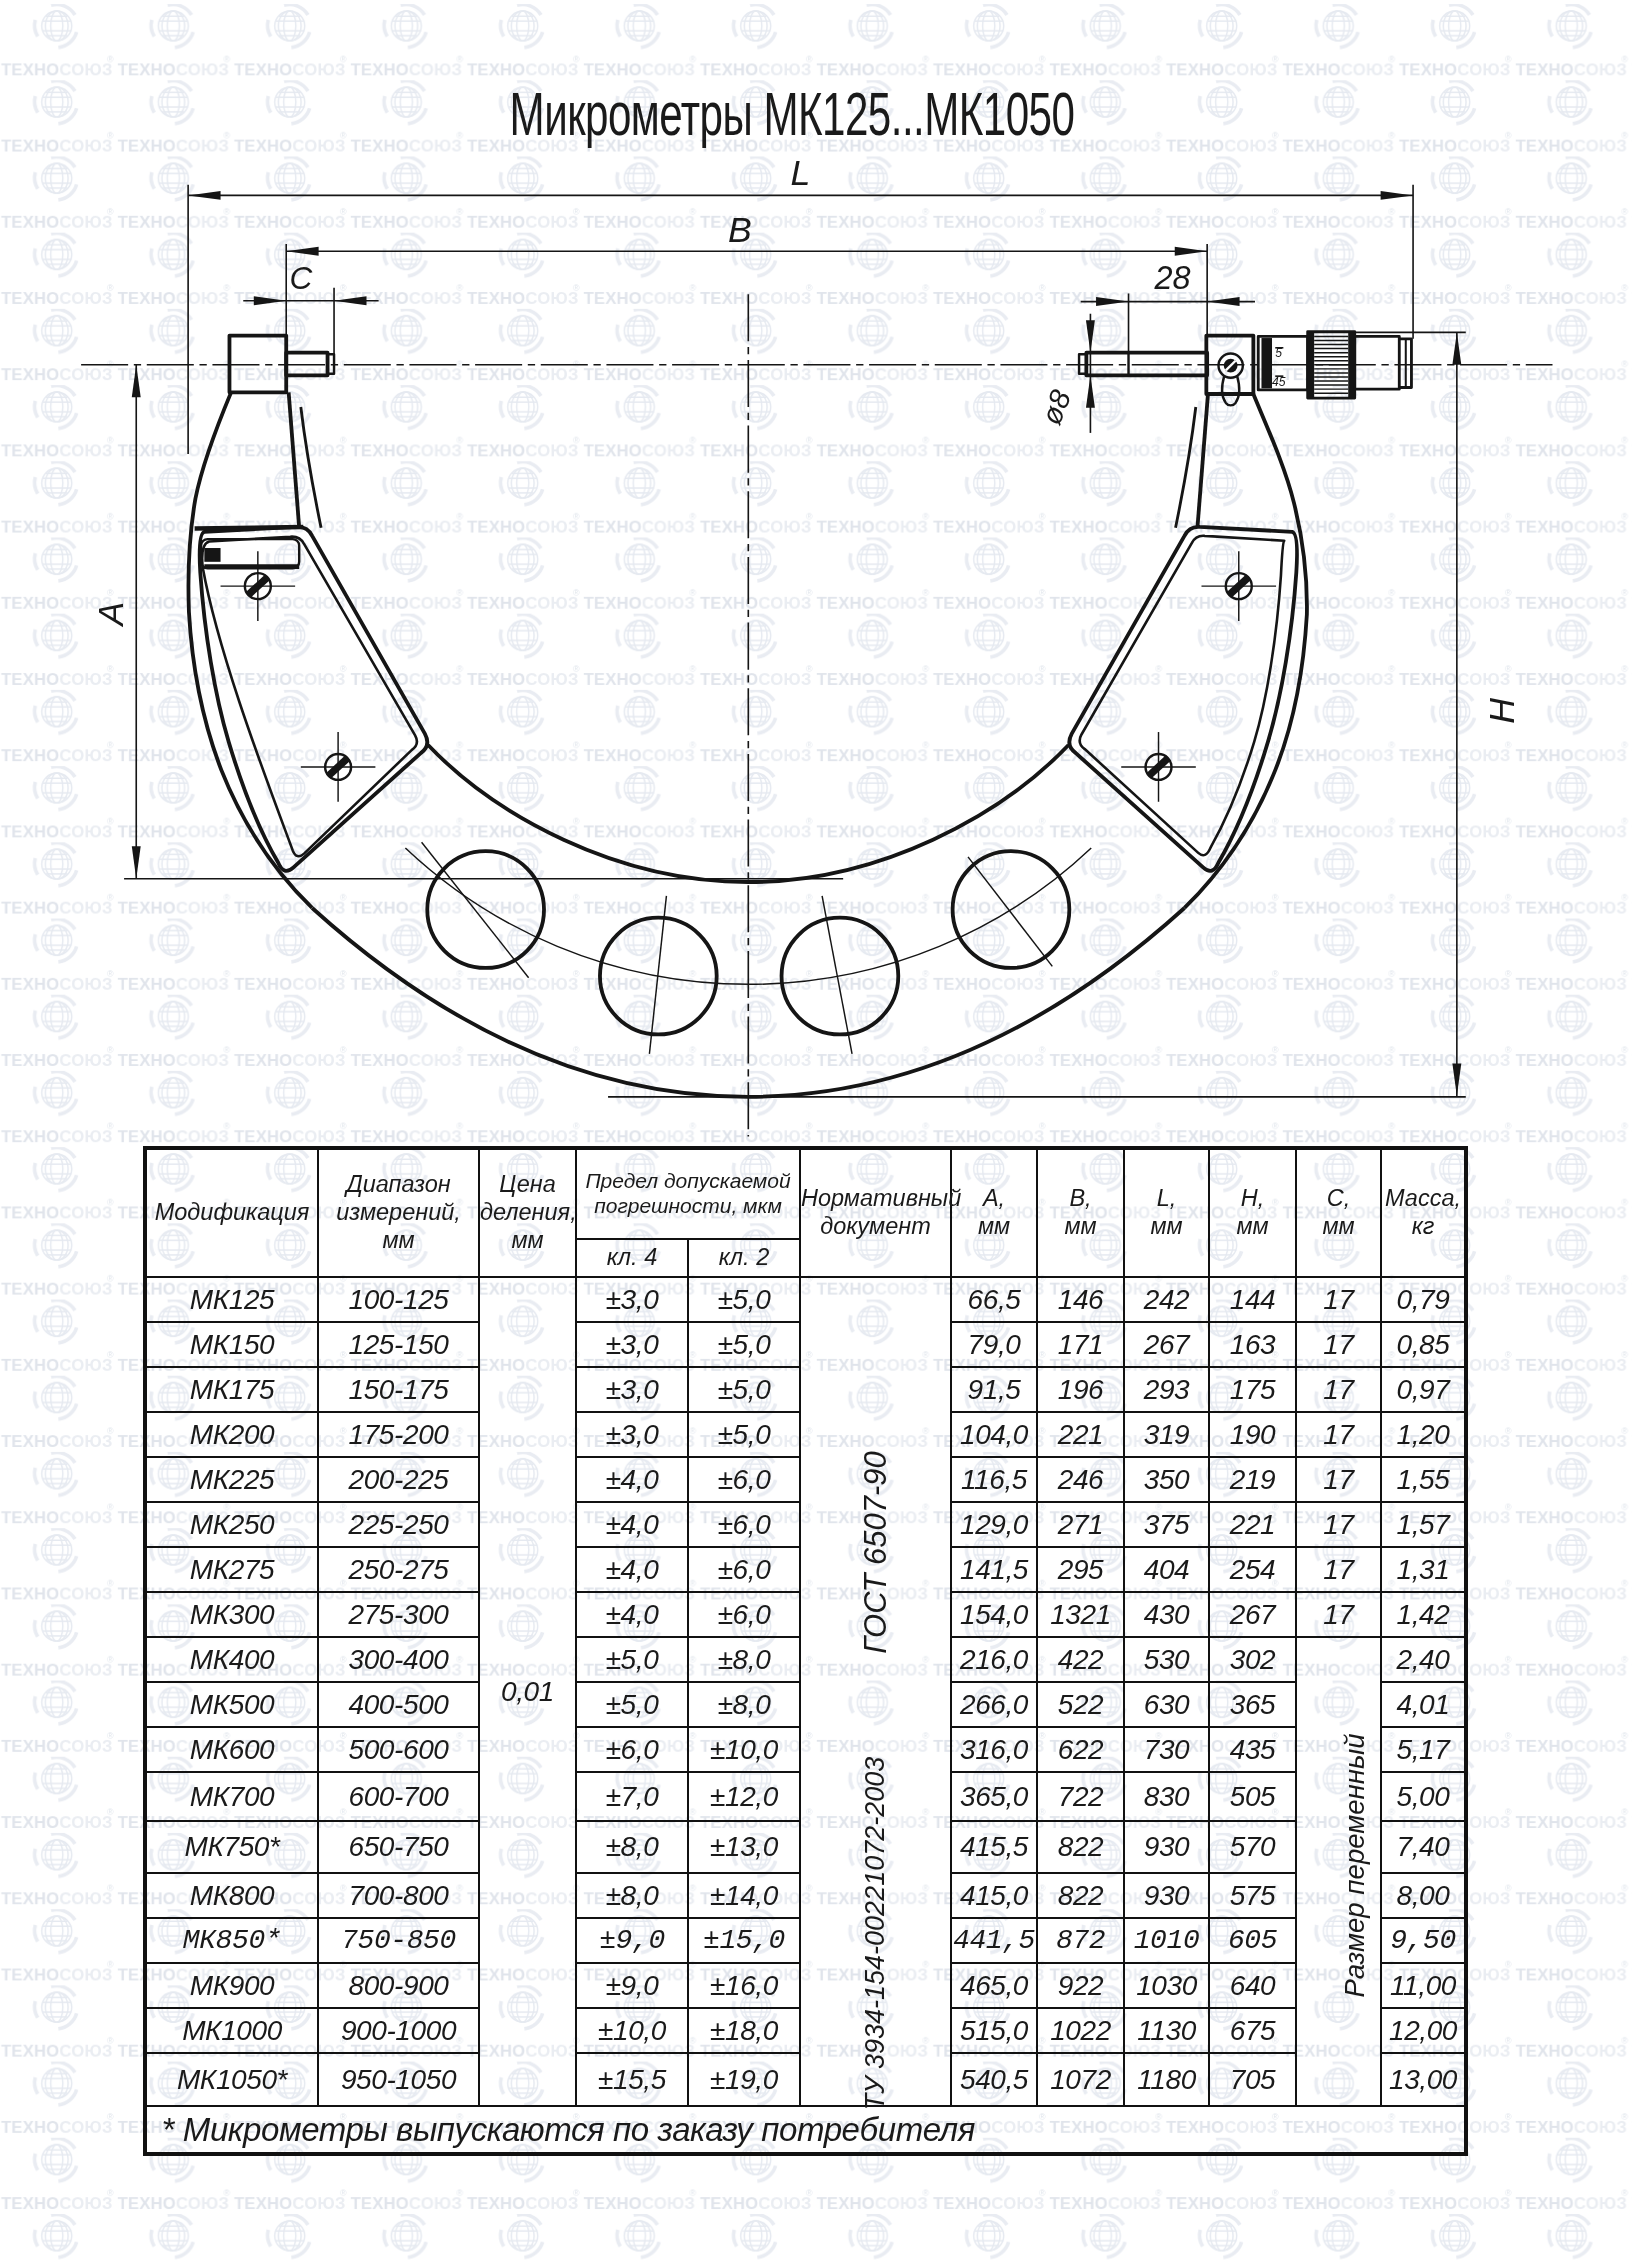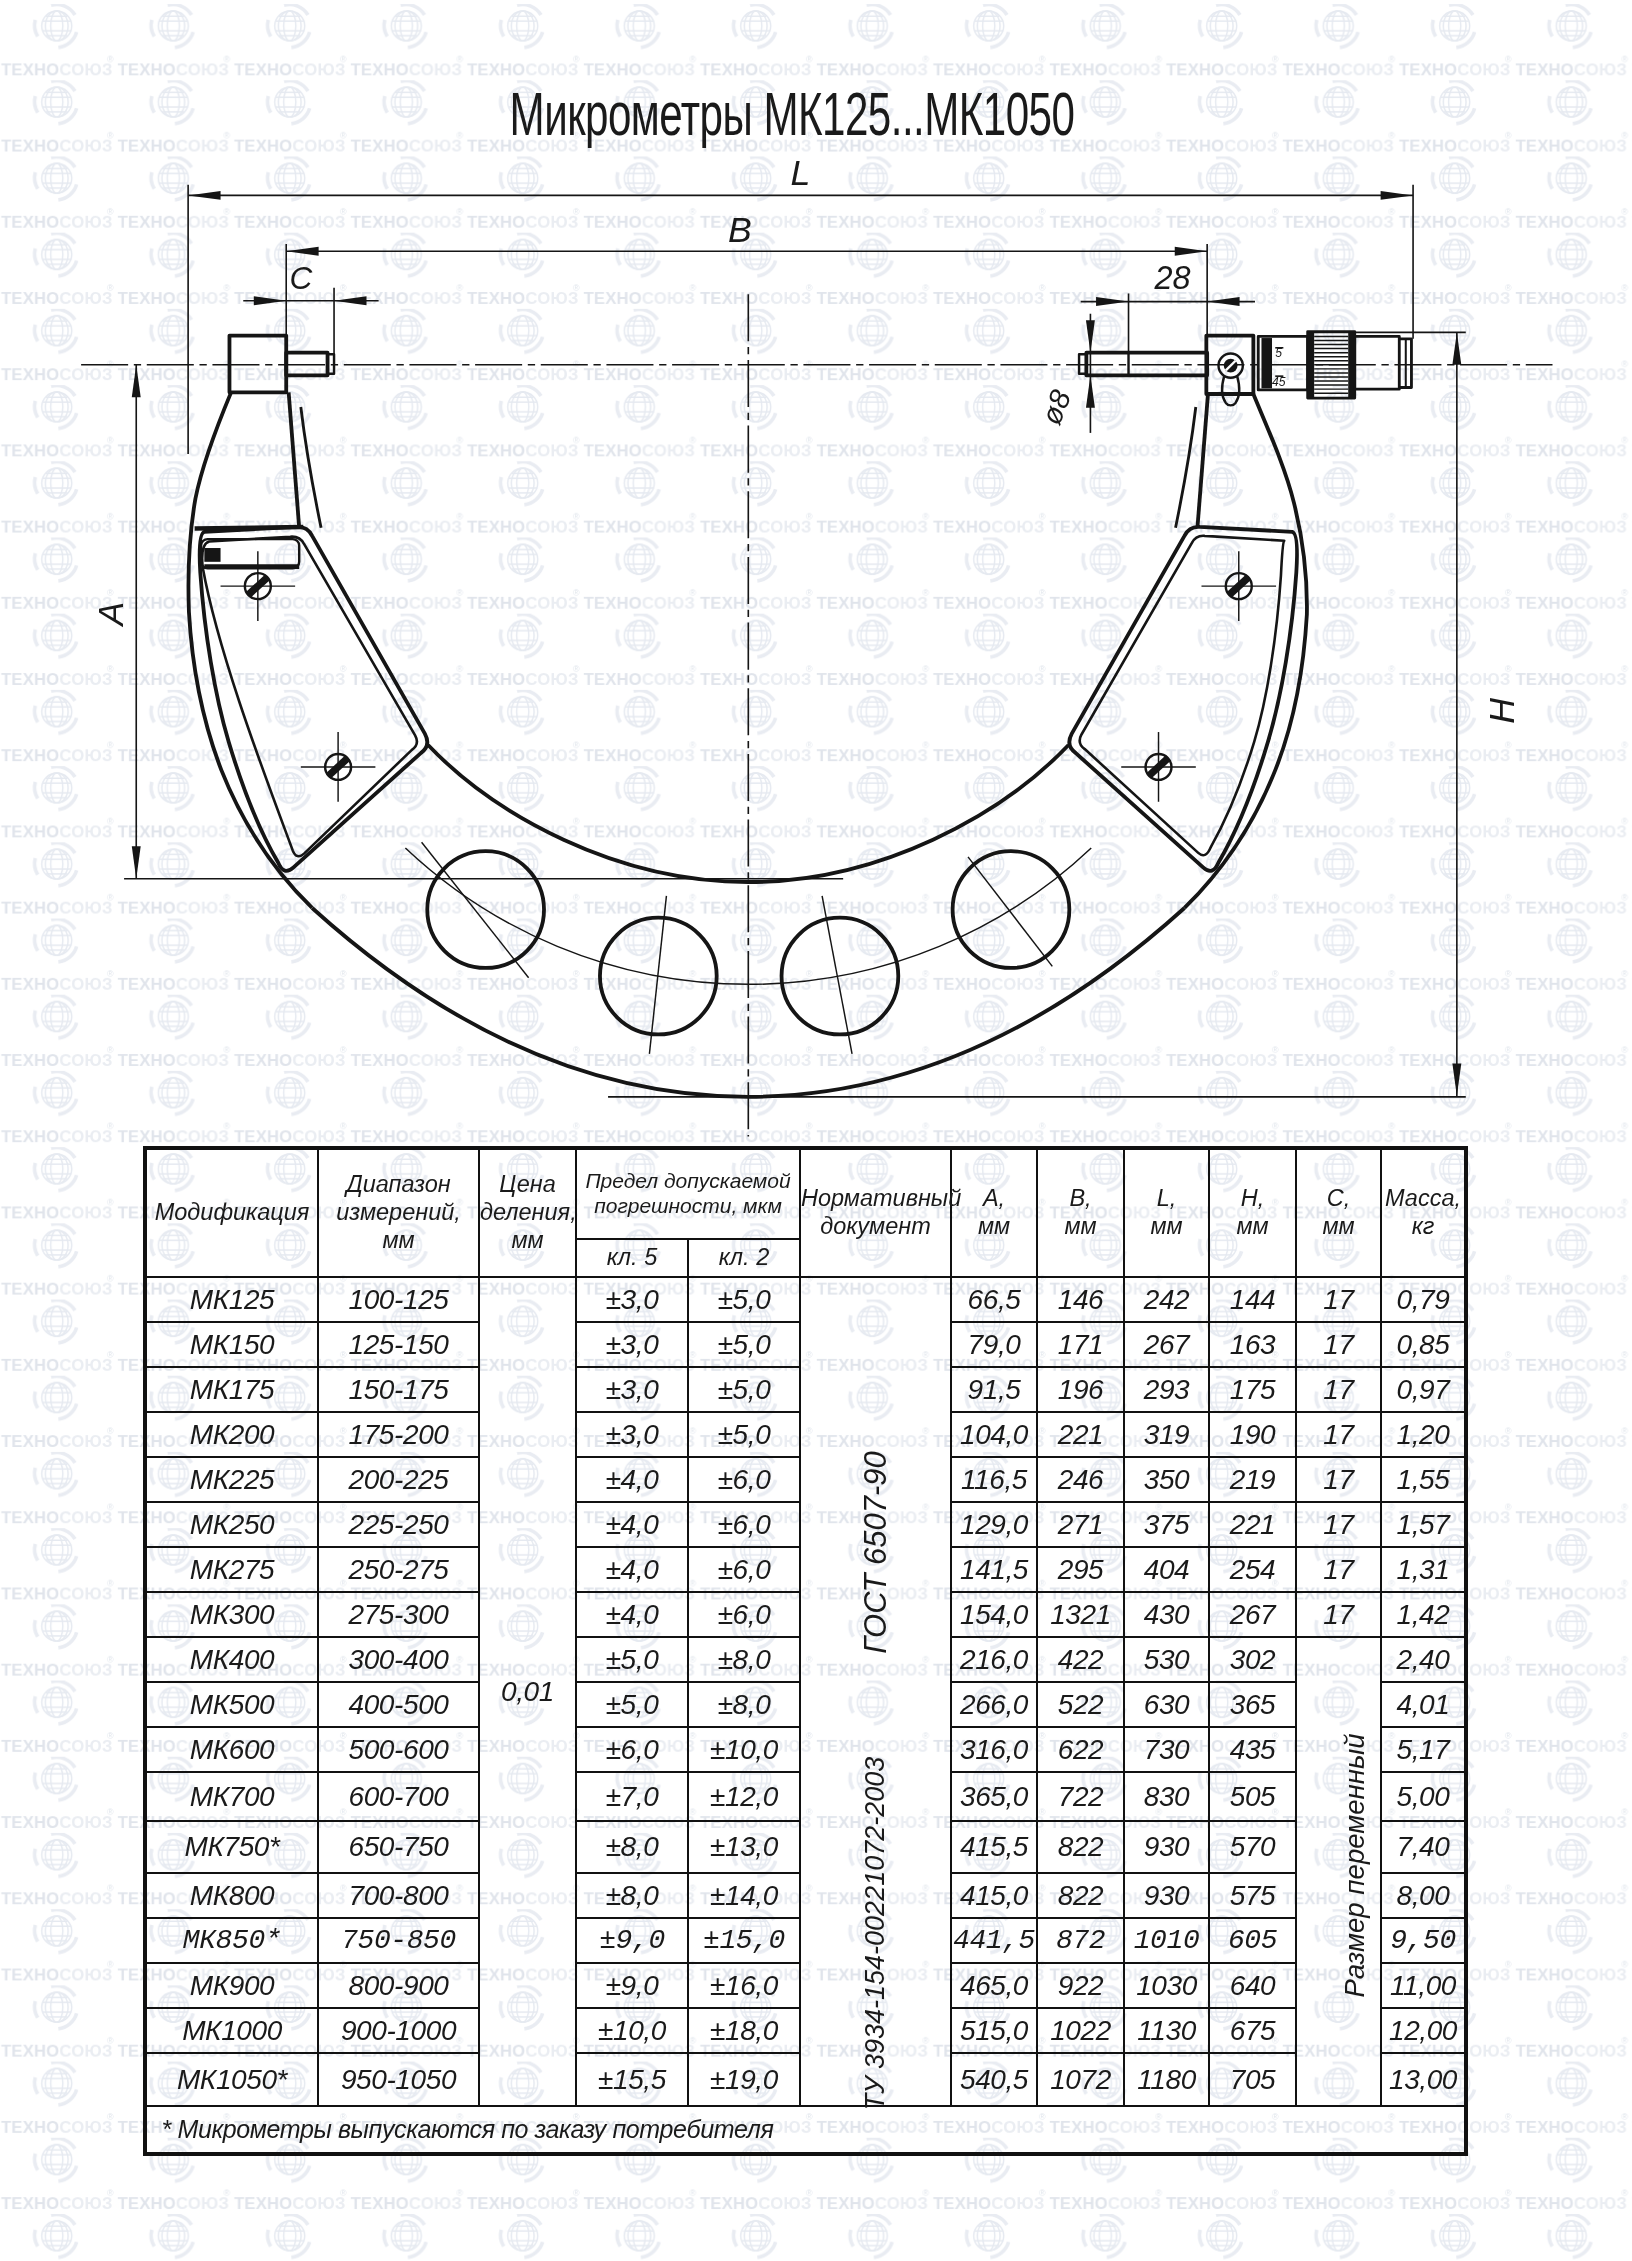--- a/index.html
+++ b/index.html
@@ -259,21 +259,21 @@
   <td colspan="2" style="white-space:nowrap;font-size:21px;">Предел допускаемой<br>погрешности, мкм</td>
   <td rowspan="2">Нормативный<br>документ</td>
   <td rowspan="2">А,<br>мм</td>
   <td rowspan="2">В,<br>мм</td>
   <td rowspan="2">L,<br>мм</td>
   <td rowspan="2">Н,<br>мм</td>
   <td rowspan="2">С,<br>мм</td>
   <td rowspan="2">Масса,<br>кг</td>
 </tr>
 <tr class="hd" style="height:38px;">
-  <td>кл. 5</td>
+  <td>кл. 4</td>
           <td>кл. 2</td>
 </tr>
 
 <tr class="bd" style="height:45px;">
           <td>МК125</td>
           <td>100-125</td>
           <td rowspan="18">0,01</td>
           <td>±3,0</td>
           <td>±5,0</td>
           <td rowspan="18"></td>
@@ -474,21 +474,21 @@
           <td>±15,5</td>
           <td>±19,0</td>
           <td>540,5</td>
           <td>1072</td>
           <td>1180</td>
           <td>705</td>
           <td>13,00</td>
         </tr>
 
 <tr class="bd" style="height:48px;">
-          <td colspan="12" style="text-align:left;padding-left:14.6px;font-size:25px;">* Микрометры выпускаются по заказу потребителя</td>
+          <td colspan="12" style="text-align:left;padding-left:14.6px;font-size:33px;">* Микрометры выпускаются по заказу потребителя</td>
         </tr>
 </tbody>
     </table>
 </div>
 
 <div class="rot" style="left:673px;top:1532px;width:405px;height:41px;line-height:41px;font-size:31px;transform:rotate(-90deg);">ГОСТ 6507-90</div>
 <div class="rot" style="left:673px;top:1913px;width:405px;height:41px;line-height:41px;font-size:27px;transform:rotate(-90deg);">ТУ 3934-154-00221072-2003</div>
 <div class="rot" style="left:1152px;top:1845px;width:405px;height:41px;line-height:41px;font-size:27.6px;transform:rotate(-90deg);">Размер переменный</div>
 
 

